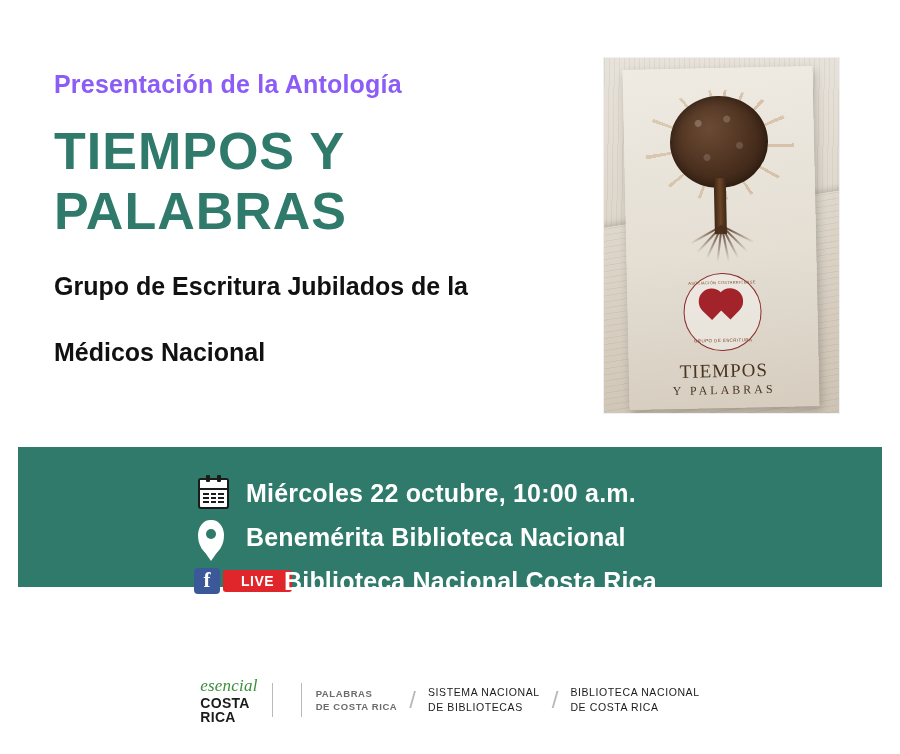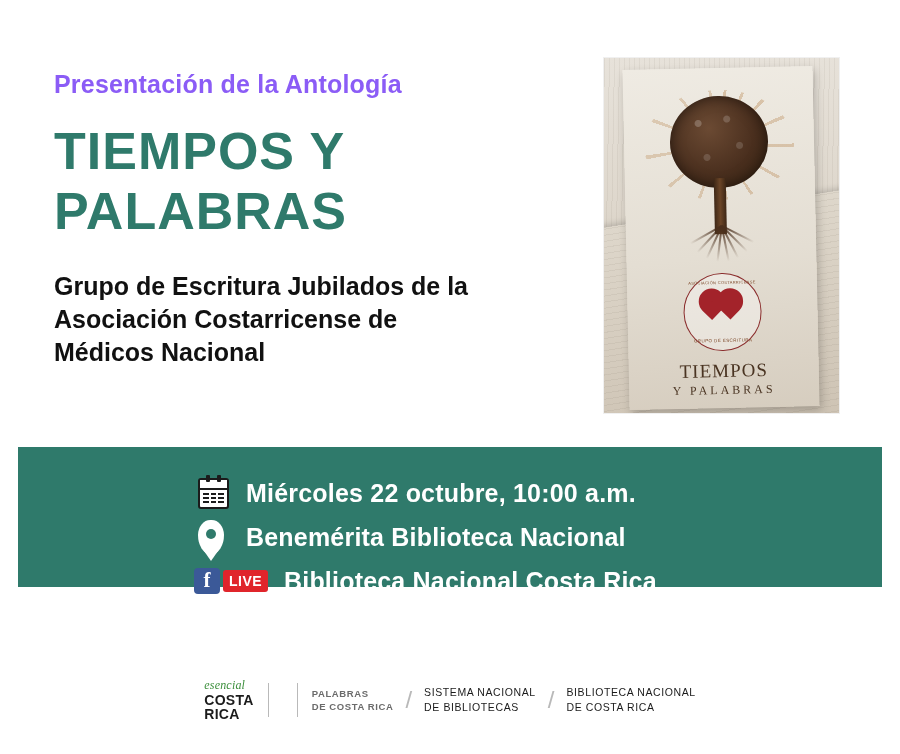--- a/index.html
+++ b/index.html
@@ -365,21 +365,21 @@
     line-height: 24px;
     text-align: center;
   }
   .live {
     margin-left: 3px;
     background: #e0252b;
     color: #ffffff;
     font-size: 14px;
     font-weight: bold;
     letter-spacing: 0.5px;
-    padding: 3px 6px;
+    padding: 3px 18px;
     border-radius: 3px;
   }
   .row-fb { padding-left: 176px; }
   .row-fb .band-icon { width: 84px; flex: 0 0 84px; }
 
   
   .footer {
     position: absolute;
     left: 0; right: 0;
     top: 665px;
@@ -404,21 +404,21 @@
   }
   .esencial {
     display: flex;
     flex-direction: column;
     line-height: 1;
   }
   .esencial .word {
     font-family: "Liberation Serif", serif;
     font-style: italic;
     color: #3c8f3c;
-    font-size: 12px;
+    font-size: 17px;
     letter-spacing: 0.2px;
   }
   .esencial .cr {
     font-size: 14px;
     font-weight: bold;
     color: #1b1b1b;
     letter-spacing: 0.3px;
     margin-top: 2px;
   }
   .esencial .cr span { display: block; }
@@ -464,21 +464,21 @@
 <div class="top">
 
   <div class="top-left">
     <p class="eyebrow">Presentación de la Antología</p>
     <h1 class="title">
       <span>TIEMPOS Y</span><br>
       <span>PALABRAS</span>
     </h1>
     <p class="subtitle">
       <span>Grupo de Escritura Jubilados de la</span><br>
-      <span>Asociación Costarricense de</span><br>
+      <br>
       <span>Médicos Nacional</span>
     </p>
   </div>
 
   <div class="top-right">
     <div class="book-photo">
       <div class="paper-bg"></div>
       <div class="paper-diag"></div>
       <div class="cover-sheet">
         <div class="tree">

